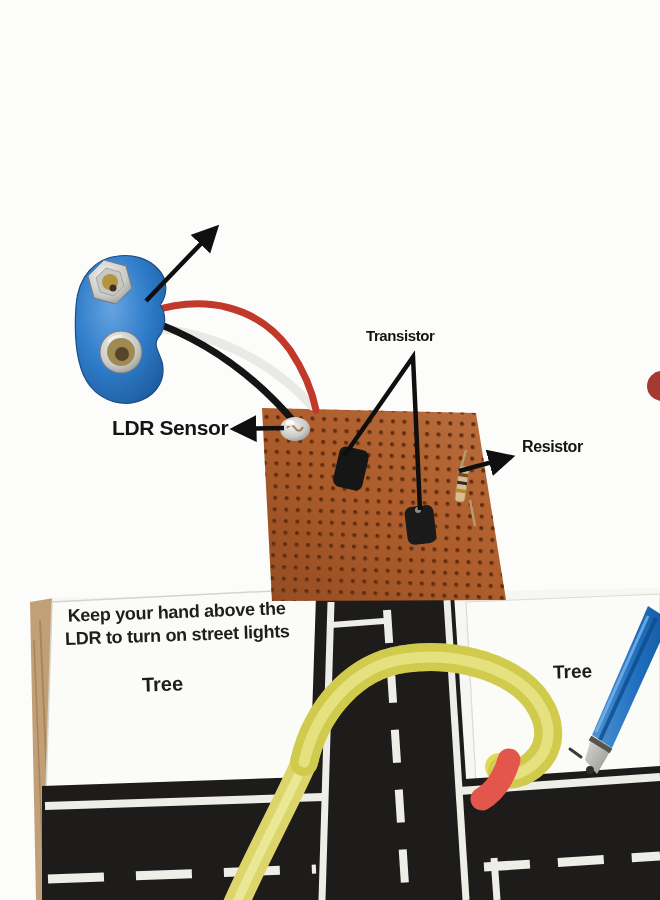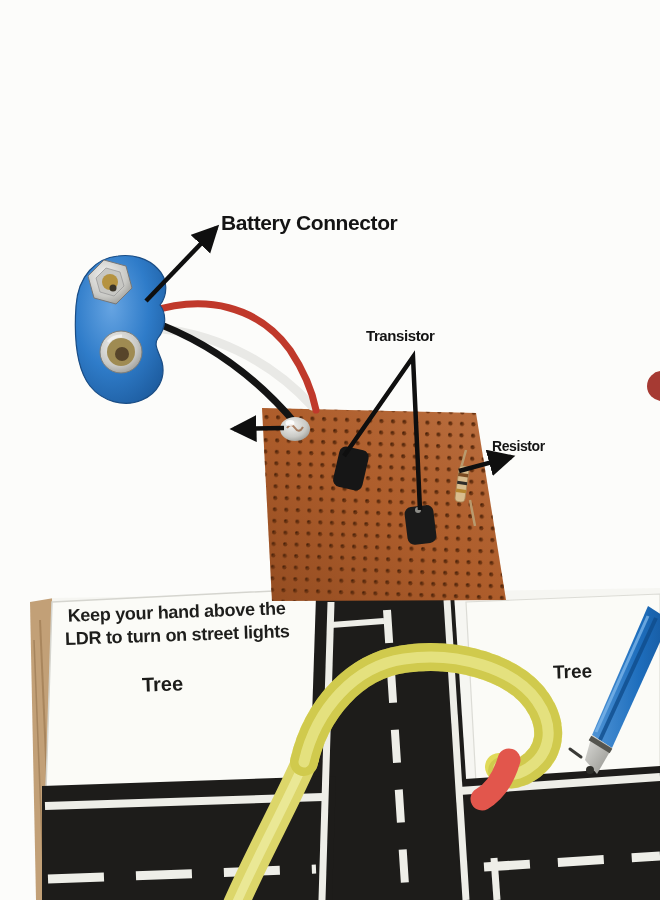--- a/index.html
+++ b/index.html
@@ -8,21 +8,21 @@
     background:#fcfcfa;font-family:"Liberation Sans",sans-serif;
   }
   .stage svg{position:absolute;left:0;top:0;}
   .lbl{
     position:absolute;font-weight:bold;color:#141414;white-space:nowrap;
     letter-spacing:-0.4px;z-index:6;
   }
   #lbl-battery{left:221px;top:211px;font-size:21px;}
   #lbl-transistor{left:366px;top:327px;font-size:15px;}
   #lbl-ldr{left:112px;top:416px;font-size:21px;}
-  #lbl-resistor{left:492px;top:438px;font-size:14px;}
+  #lbl-resistor{left:522px;top:438px;font-size:16px;}
   .card-text{
     position:absolute;left:58px;top:601px;width:238px;text-align:center;
     font-weight:bold;color:#1e1e1c;font-size:18px;line-height:23px;
     transform:rotate(-2deg);z-index:6;letter-spacing:-0.3px;
   }
   .tree{position:absolute;font-weight:bold;color:#1c1c1a;z-index:6;transform:rotate(-2deg);}
   #tree-left{left:142px;top:673px;font-size:20px;}
   #tree-right{left:553px;top:661px;font-size:19px;}
 </style>
 </head>
@@ -166,22 +166,22 @@
   </g>
 
   <g stroke="#0f0f0f" stroke-width="4.5" fill="none">
     <line x1="146" y1="301" x2="216" y2="228" marker-end="url(#arrow)"></line>
     <line x1="284" y1="428" x2="234" y2="429" marker-end="url(#arrow)"></line>
     <line x1="459" y1="471" x2="511" y2="457" marker-end="url(#arrow)"></line>
     <path d="M 344,456 L 413,357 L 420,510"></path>
   </g>
 </svg>
 
-<div class="lbl" id="lbl-battery">Battery Connector</div>
 <div class="lbl" id="lbl-transistor">Transistor</div>
+<div class="lbl" id="lbl-ldr">LDR Sensor</div>
 <div class="lbl" id="lbl-resistor">Resistor</div>
 
 <div class="card-text">
   <div>Keep your hand above the</div>
   <div>LDR to turn on street lights</div>
 </div>
 
 <div class="tree" id="tree-left">Tree</div>
 <div class="tree" id="tree-right">Tree</div>
 

